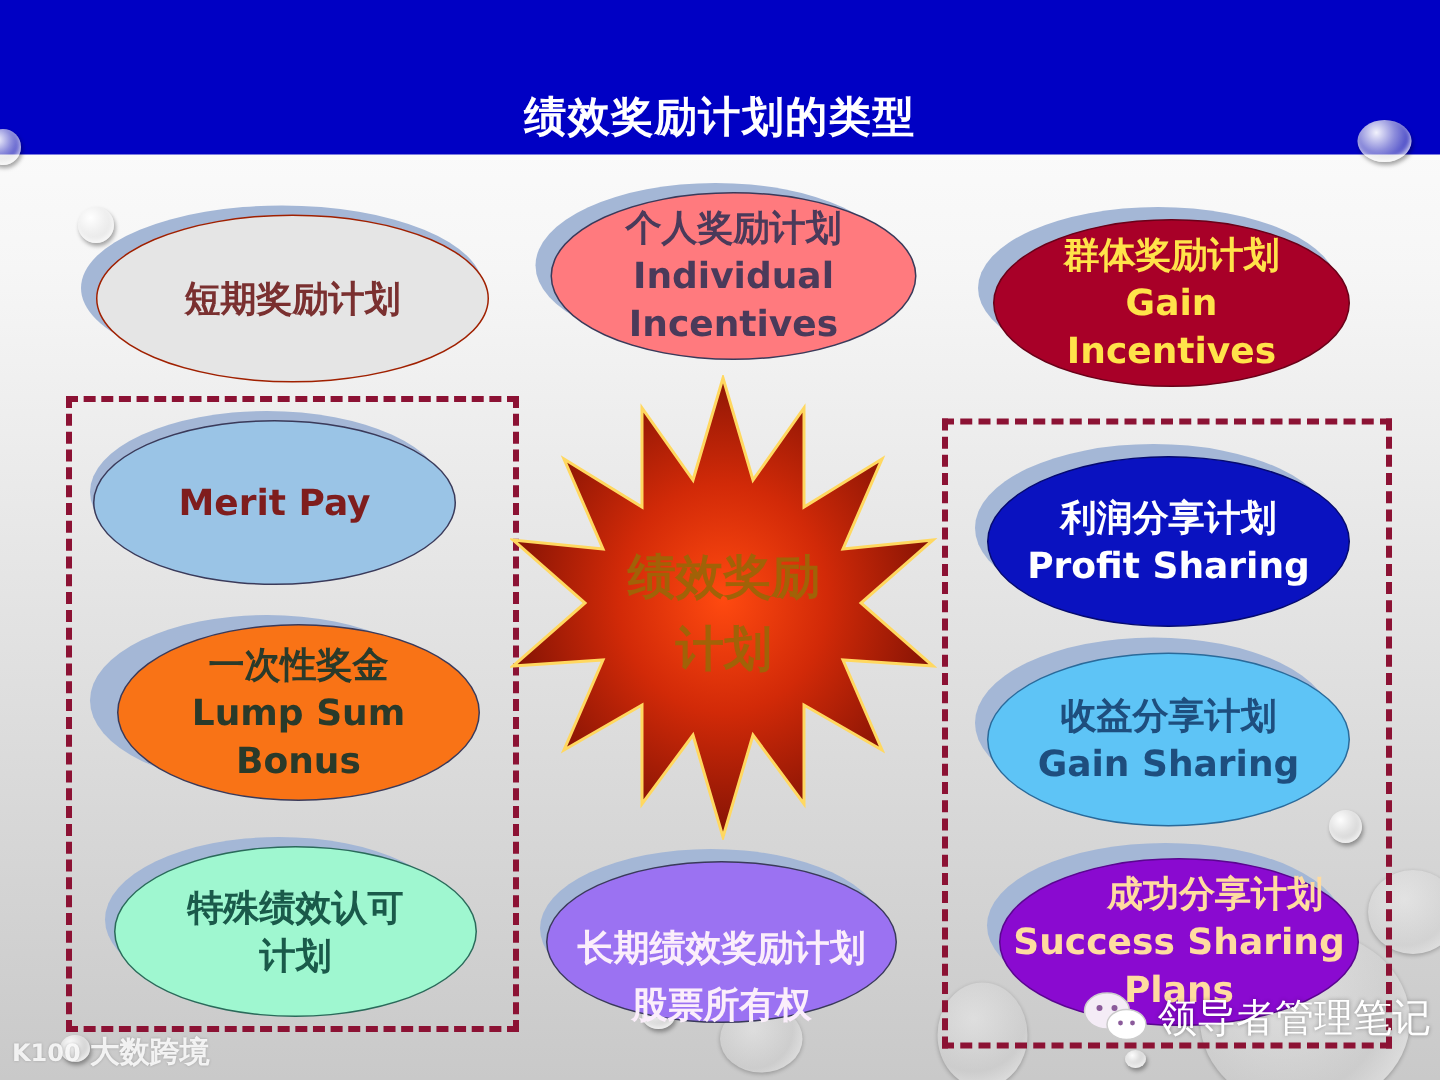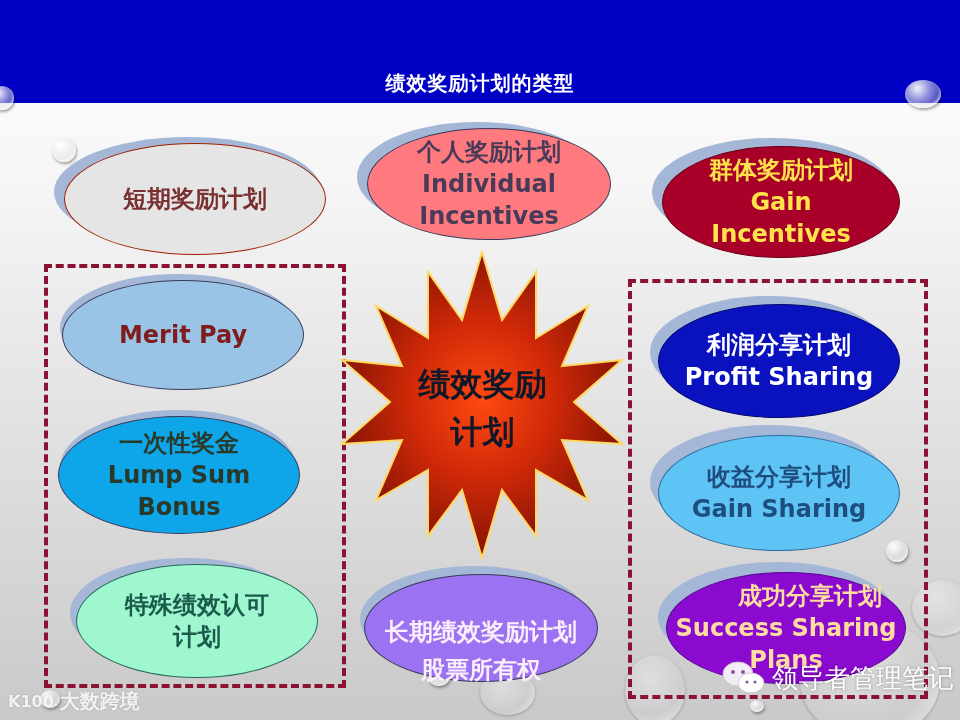--- a/index.html
+++ b/index.html
@@ -7,21 +7,21 @@
       width: 960px; height: 720px; position: relative; overflow: hidden;
       background: linear-gradient(180deg, #ffffff 0%, #f6f6f6 25%, #e4e4e4 55%, #c9c9c9 100%);
       font-family: "DejaVu Sans", "Liberation Sans", sans-serif;
     }
     .header {
       position: absolute; left: 0; top: 0; width: 960px; height: 103px;
       background: #0000c4;
     }
     .header-title {
       position: absolute; left: 0; right: 0; bottom: 6px; text-align: center;
-      color: #ffffff; font-size: 20px; font-weight: bold; letter-spacing: 1px;
+      color: #ffffff; font-size: 28px; font-weight: bold; letter-spacing: 1px;
     }
     .bubble {
       position: absolute; border-radius: 50%;
       background: radial-gradient(circle at 35% 30%, rgba(255,255,255,0.95) 0%, rgba(235,235,235,0.6) 40%, rgba(200,200,200,0.35) 75%, rgba(160,160,160,0.5) 100%);
       box-shadow: 1px 2px 3px rgba(0,0,0,0.35), inset -1px -2px 3px rgba(255,255,255,0.7);
     }
     .bubble.big {
       background: radial-gradient(circle at 40% 35%, rgba(255,255,255,0.35) 0%, rgba(220,220,220,0.15) 60%, rgba(255,255,255,0.55) 92%, rgba(150,150,150,0.5) 100%);
       box-shadow: 0 1px 3px rgba(0,0,0,0.25);
     }
@@ -36,21 +36,21 @@
       border: 1px solid #3a3a5a;
     }
     .oval span { display: block; font-size: 24px; line-height: 32px; font-weight: bold; }
     .dash-box {
       position: absolute; border: 4px dashed #8c1234; box-sizing: border-box;
     }
     .star-wrap { position: absolute; left: 340px; top: 250px; width: 285px; height: 310px; }
     .star-wrap svg { position: absolute; left: 0; top: 0; }
     .star-text {
       position: absolute; left: 0; right: 0; top: 110px; text-align: center;
-      color: #0f172a; font-size: 32px; font-weight: bold; line-height: 48px;
+      color: #a16207; font-size: 32px; font-weight: bold; line-height: 48px;
     }
     .wm-left {
       position: absolute; left: 8px; top: 688px; color: rgba(255,255,255,0.85);
       font-size: 20px; font-weight: bold; display: flex; align-items: center; gap: 6px;
       text-shadow: 0 0 2px rgba(0,0,0,0.2);
     }
     .wm-right {
       position: absolute; left: 722px; top: 660px; color: #ffffff;
       font-size: 26px; display: flex; align-items: center; gap: 6px;
       text-shadow: 0 0 3px rgba(0,0,0,0.35);
@@ -105,21 +105,21 @@
 
 <div class="oval-wrap" style="left:58px;top:272px;width:250px;height:120px;">
   <div class="oval-shadow" style="left:2px;top:2px;width:236px;height:108px;"></div>
   <div class="oval" style="left:4px;top:8px;width:242px;height:110px;background:#9ac4e6;">
     <span style="color:#7f1d1d;">Merit Pay</span>
   </div>
 </div>
 
 <div class="oval-wrap" style="left:58px;top:408px;width:250px;height:128px;">
   <div class="oval-shadow" style="left:2px;top:2px;width:236px;height:114px;"></div>
-  <div class="oval" style="left:0;top:8px;width:242px;height:118px;background:#0ea5e9;">
+  <div class="oval" style="left:20px;top:8px;width:242px;height:118px;background:#f97316;">
     <span style="color:#2a3a2a;">一次性奖金</span>
     <span style="color:#2a3a2a;">Lump Sum</span>
     <span style="color:#2a3a2a;">Bonus</span>
   </div>
 </div>
 
 <div class="oval-wrap" style="left:70px;top:556px;width:250px;height:122px;">
   <div class="oval-shadow" style="left:0px;top:2px;width:232px;height:110px;"></div>
   <div class="oval" style="left:6px;top:8px;width:242px;height:114px;background:#9ff7d0;border-color:#2a6a5a;">
     <span style="color:#1a5a4a;">特殊绩效认可</span>

